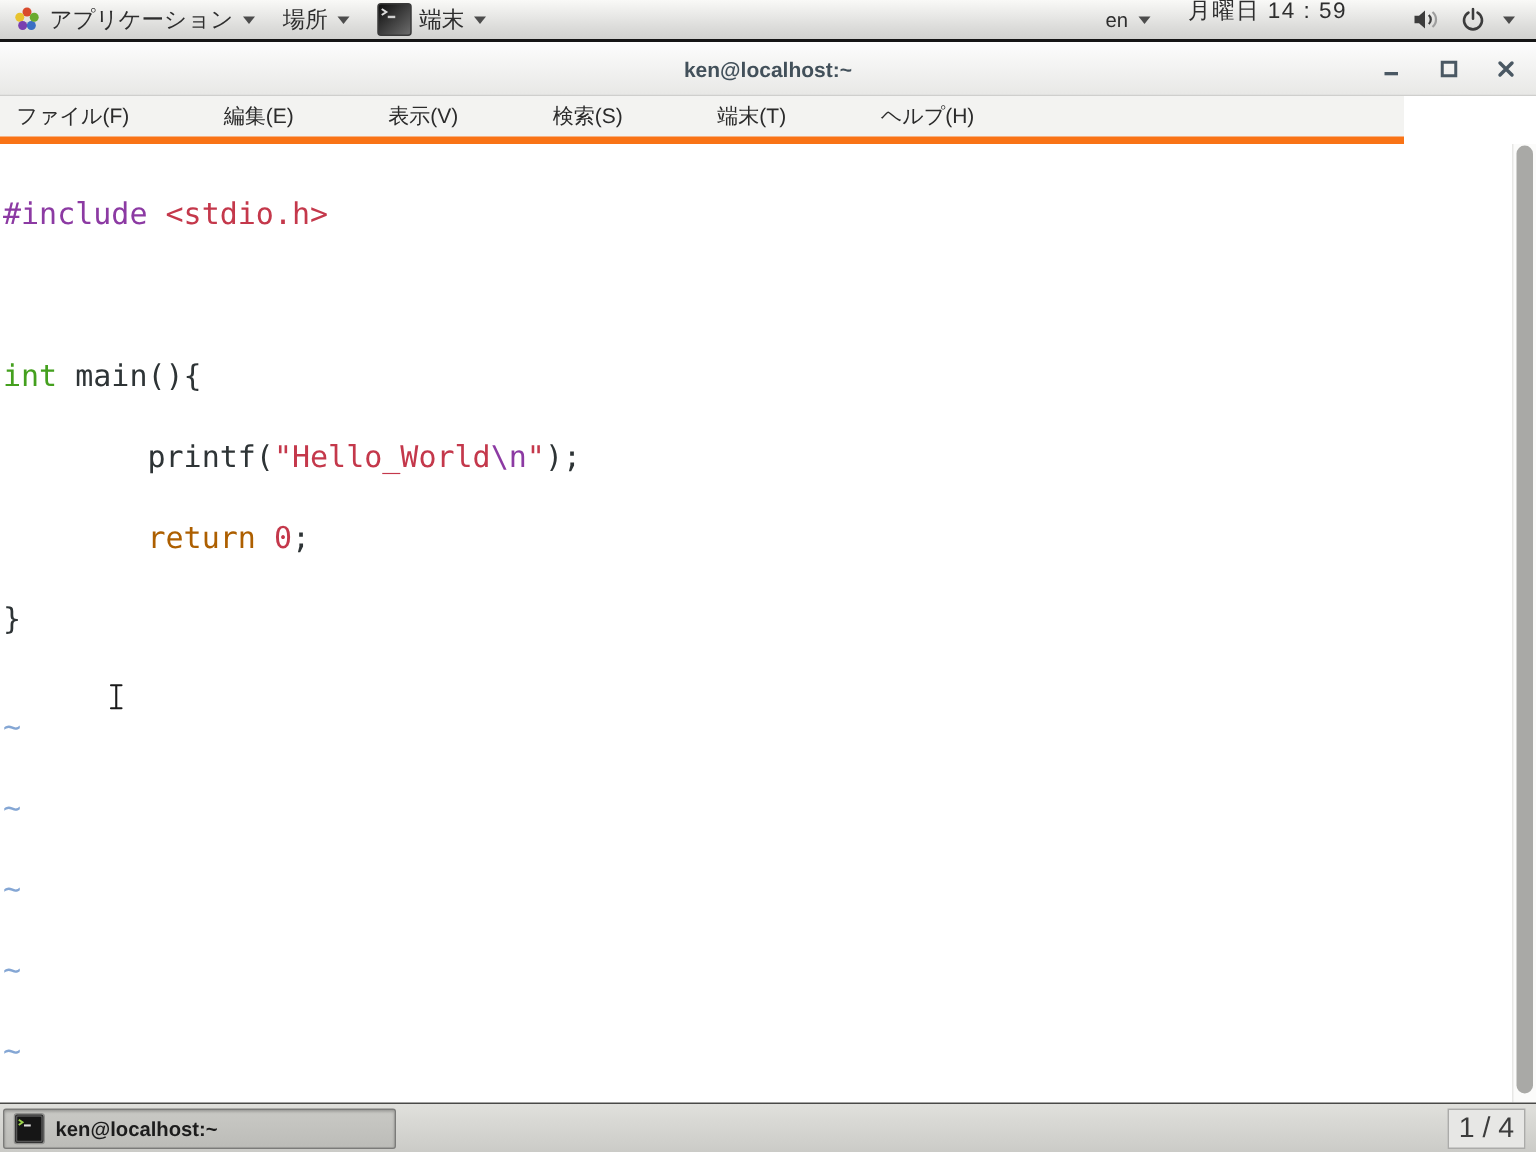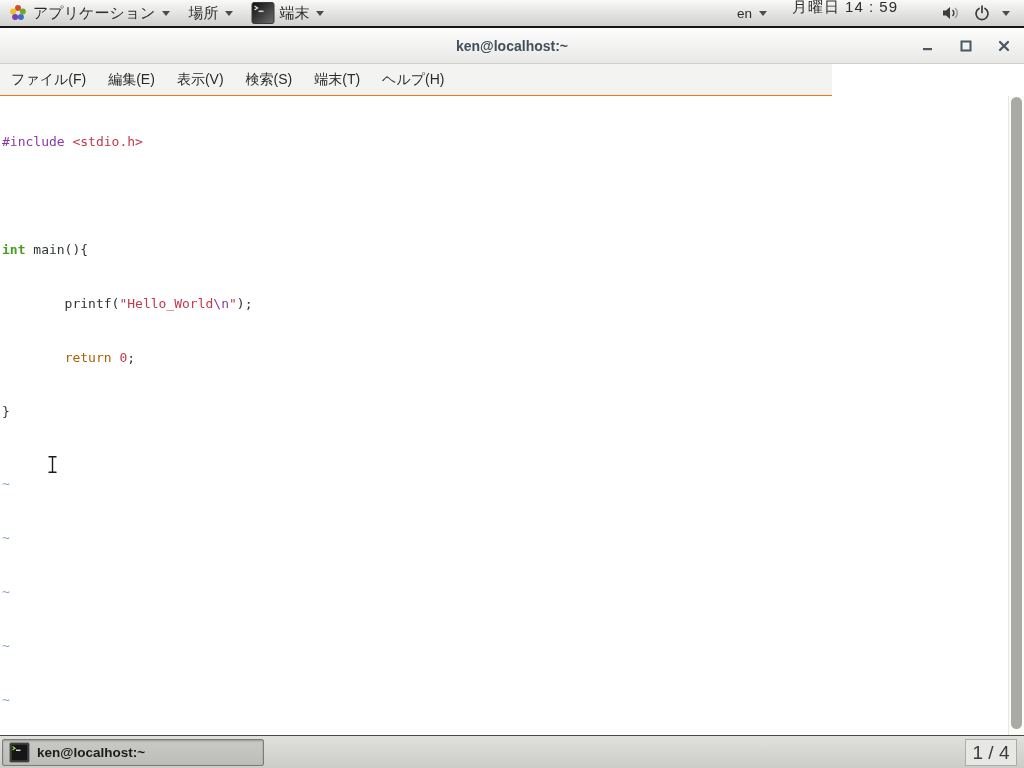--- a/index.html
+++ b/index.html
@@ -25,35 +25,35 @@
   
   .titlebar{position:absolute;top:28px;left:0;width:1024px;height:36px;
     background:linear-gradient(#fdfdfd,#e8e8e6);border-bottom:1px solid #cfcfcd;
     box-sizing:border-box;display:flex;align-items:center;justify-content:center;}
   .win-title{font-size:14px;font-weight:bold;color:#42505a;}
   .win-controls{position:absolute;right:8px;top:0;height:100%;display:flex;align-items:center;gap:14px;}
   .win-btn{width:24px;height:24px;border:none;background:transparent;display:flex;
     align-items:center;justify-content:center;padding:0;cursor:default;}
 
   
-  .menubar{position:absolute;top:64px;left:0;width:832px;height:32px;
-    background:#f3f3f1;border-bottom:1px solid #f97316;box-sizing:border-box;
-    display:flex;align-items:center;}
+  .menubar{position:absolute;top:64px;left:0;width:936px;height:32px;
+    background:#f3f3f1;border-bottom:5px solid #f97316;box-sizing:border-box;
+    display:flex;align-items:center;gap:41px;}
   .menu-item{padding:0 11px;font-size:14px;color:#2b2b2b;cursor:default;}
 
   
   .vim{position:absolute;top:96px;left:0;width:1024px;height:639px;background:#ffffff;
-    font-family:"DejaVu Sans Mono","Liberation Mono",monospace;font-size:13px;
+    font-family:"DejaVu Sans Mono","Liberation Mono",monospace;font-size:20px;
     line-height:18px;white-space:pre;padding:1px 0 0 2px;box-sizing:border-box;overflow:hidden;}
   .vrow{height:18px;}
   .c-plain{color:#2e3436;}
   .c-preproc{color:#8c3aa3;}
   .c-string{color:#c4384b;}
   .c-special{color:#8c3aa3;}
-  .c-type{color:#44a01e;font-weight:bold;}
+  .c-type{color:#44a01e;}
   .c-statement{color:#ad5f00;}
   .c-number{color:#c4384b;}
   .c-tilde{color:#84a6d4;}
 
   .vscroll{position:absolute;top:0;right:0;width:16px;height:639px;background:#fbfbfa;
     border-left:1px solid #e7e7e5;box-sizing:border-box;}
   .vthumb{position:absolute;top:1px;left:2px;width:11px;height:632px;background:#a9a9a6;
     border-radius:5.5px;}
   .mouse-cursor{position:absolute;left:0;top:341px;pointer-events:none;}
 

